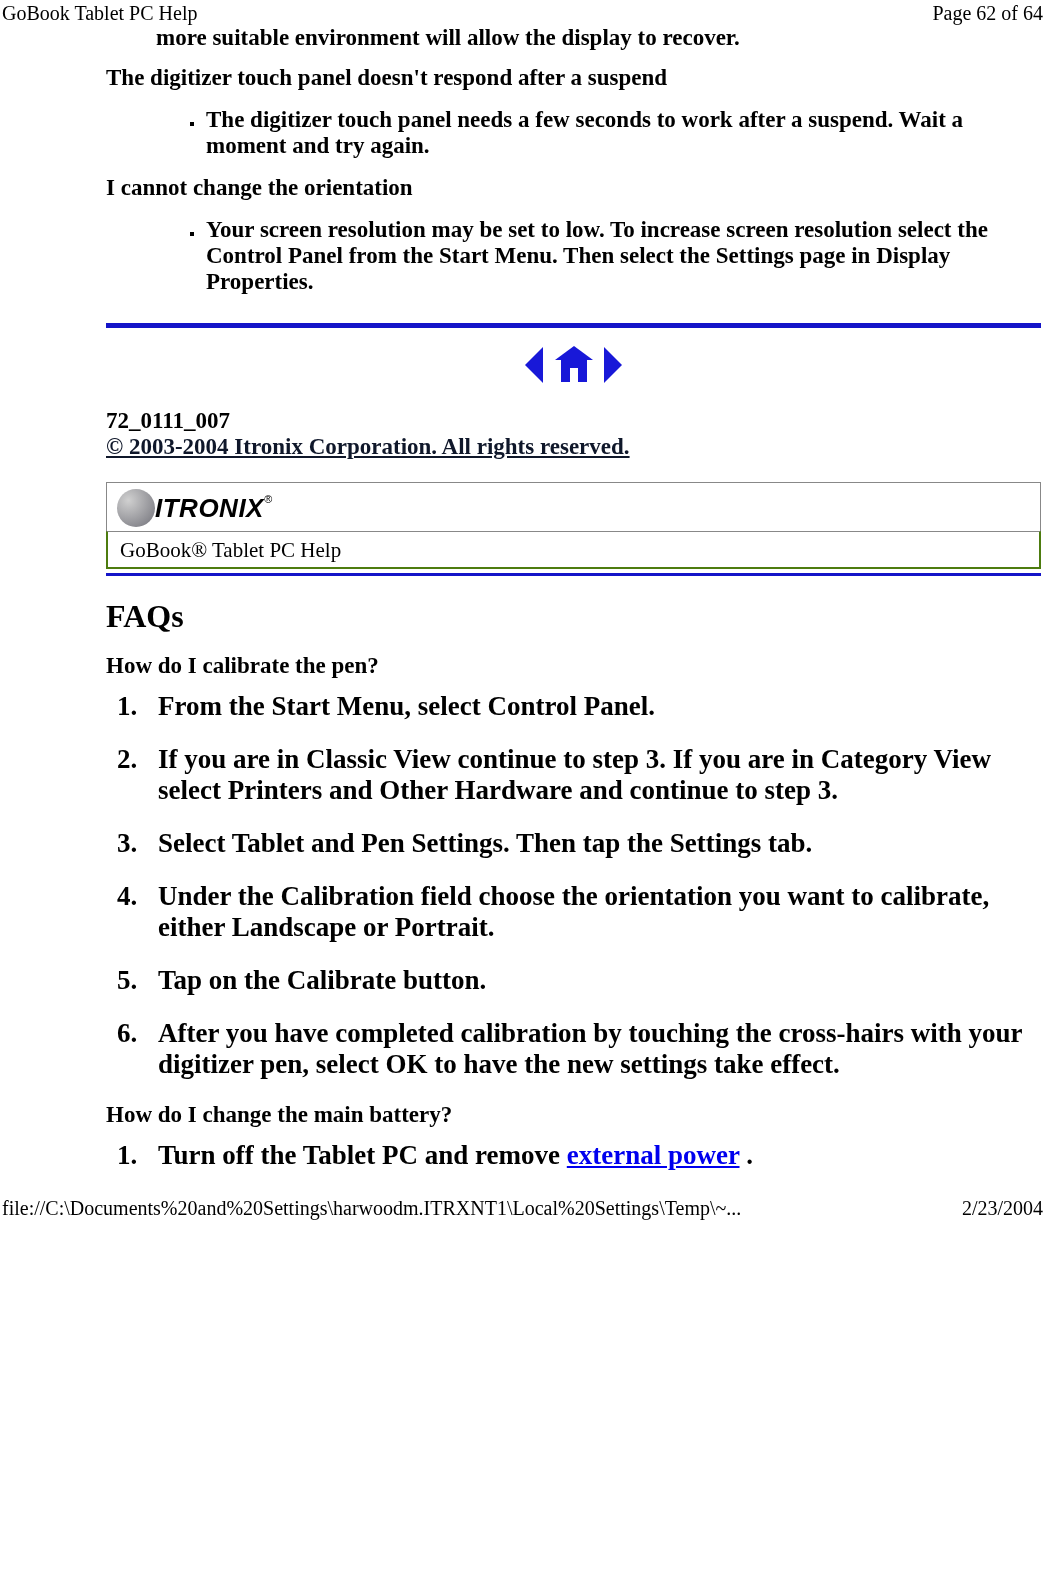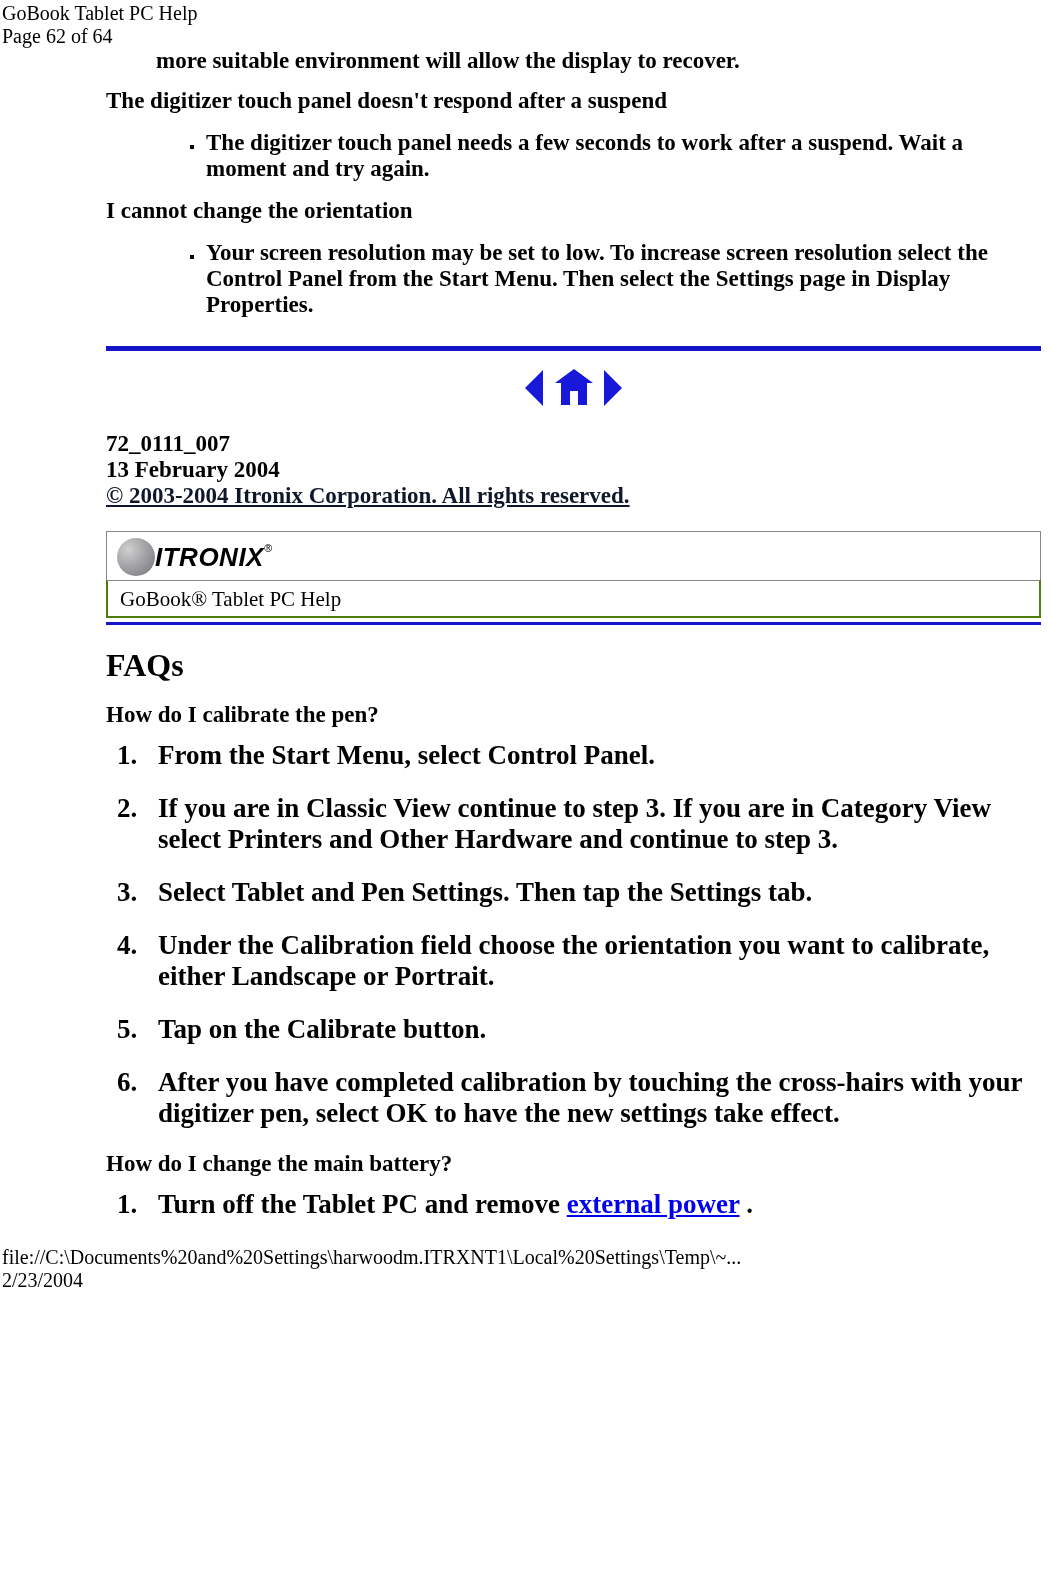--- a/index.html
+++ b/index.html
@@ -8,21 +8,20 @@
       padding: 0;
       background: #fff;
       color: #000;
       width: 1051px;
     }
     .page-header {
       display: flex;
       justify-content: space-between;
       padding: 2px 8px 0 2px;
       font-size: 20px;
-      flex-direction: column;
     }
     .content {
       padding: 0 10px 0 106px;
       font-size: 23px;
     }
     .bold {
       font-weight: bold;
     }
     .hanging {
       margin-left: 50px;
@@ -160,21 +159,20 @@
       padding-left: 14px;
       margin-bottom: 22px;
       font-size: 27px;
     }
     .footer {
       display: flex;
       justify-content: space-between;
       padding: 4px 8px 2px 2px;
       font-size: 20px;
       margin-top: 10px;
-      flex-direction: column;
     }
     .inline-link {
       color: #0000ee;
       text-decoration: underline;
     }
     p.para {
       margin: 14px 0;
     }
   </style>
 </head>
@@ -204,21 +202,20 @@
     <span class="nav-triangle tri-left"></span>
     <span class="home-icon">
       <span class="home-roof"></span>
       <span class="home-body"></span>
       <span class="home-door"></span>
     </span>
     <span class="nav-triangle tri-right"></span>
   </div>
 
   <div class="doc-id">72_0111_007</div>
-  <div class="bold">13 February 2004</div>
   <a href="#" class="link">© 2003-2004 Itronix Corporation.  All rights reserved.</a>
 
   <div class="logo-row">
     <div class="logo-cell">
       <div class="logo-globe"></div>
       <span class="logo-text">
         <span>ITRONIX</span><span class="logo-reg">®</span>
       </span>
     </div>
   </div>

